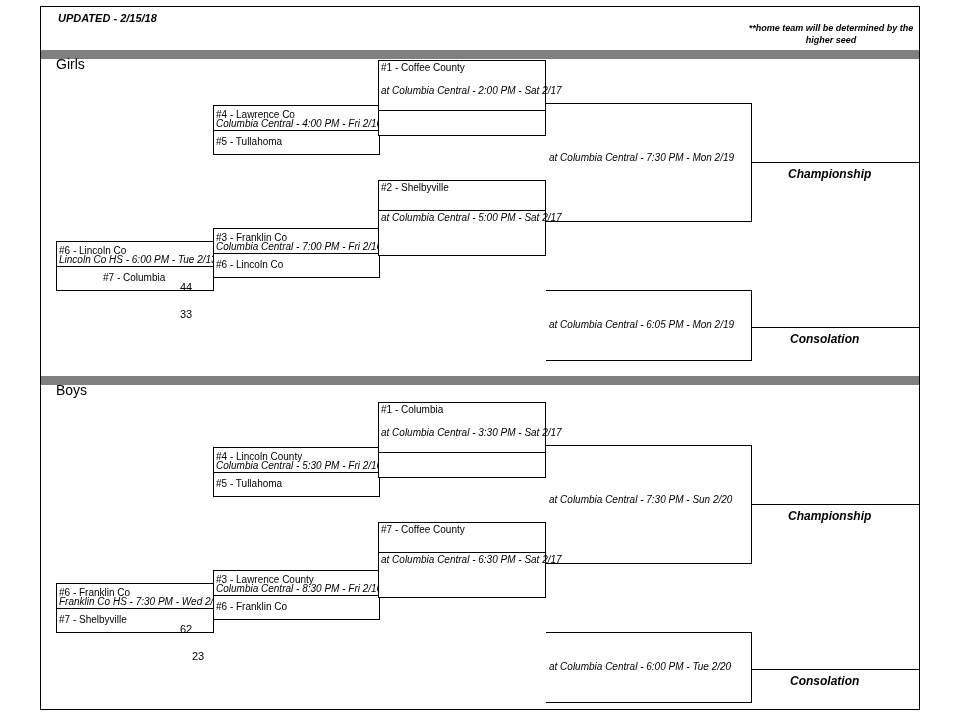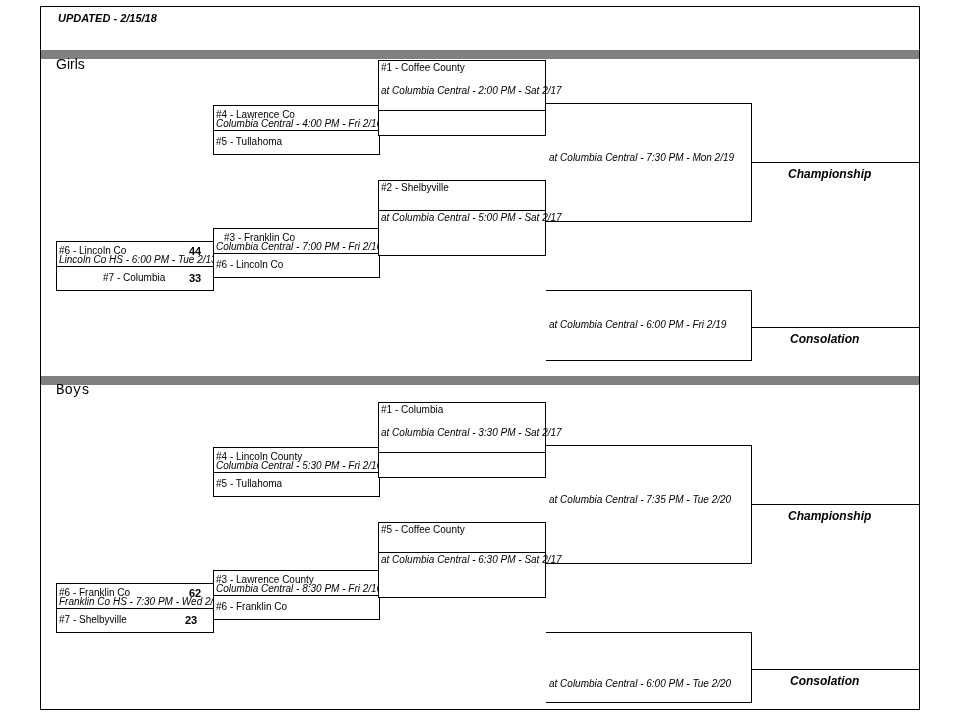--- a/index.html
+++ b/index.html
@@ -74,21 +74,21 @@
   }
   .band-girls { top: 50px; }
   .band-boys  { top: 376px; }
 
   .section-label {
     position: absolute;
     font-size: 14px;
     color: #000;
   }
   .girls-label { left: 56px; top: 56px; }
-  .boys-label  { left: 56px; top: 382px; font-family: Liberation Mono, monospace; }
+  .boys-label  { left: 56px; top: 382px; }
 
   
   .bx {
     position: absolute;
     box-sizing: border-box;
     border: 1px solid #000;
     background: #ffffff;
   }
   .seedline {
     position: absolute;
@@ -97,23 +97,24 @@
   }
   .gameline {
     position: absolute;
     font-size: 10px;
     font-style: italic;
     white-space: nowrap;
   }
   .score {
     position: absolute;
     font-size: 11px;
-    font-weight: bold;
-    text-align: center;
+    font-weight: normal;
+    text-align: left;
     width: 30px;
+    margin-top: 36px;
   }
   .finallabel {
     position: absolute;
     font-size: 12px;
     font-weight: bold;
     font-style: italic;
     white-space: nowrap;
   }
   .hline {
     position: absolute;
@@ -127,41 +128,42 @@
   }
 </style>
 </head>
 <body>
 
 <div id="page">
 
   <div class="frame"></div>
 
   <div class="hdr-updated">UPDATED - 2/15/18</div>
+  <div class="hdr-note">**home team will be determined by the higher seed</div>
 
   <div class="band band-girls"></div>
   <div class="section-label girls-label">Girls</div>
 
   <div class="bx" style="left:56px; top:241px; width:158px; height:50px;"></div>
   <div class="hline" style="left:56px; top:266px; width:158px;"></div>
   <div class="seedline" style="left:59px; top:245px;">#6 - Lincoln Co</div>
   <div class="score" style="left:180px; top:245px;">44</div>
   <div class="gameline" style="left:59px; top:254px;">Lincoln Co HS - 6:00 PM - Tue 2/13</div>
   <div class="seedline" style="left:59px; top:272px;margin-left:44px;">#7 - Columbia</div>
   <div class="score" style="left:180px; top:272px;">33</div>
 
   <div class="bx" style="left:213px; top:105px; width:167px; height:50px;"></div>
   <div class="hline" style="left:213px; top:130px; width:167px;"></div>
   <div class="seedline" style="left:216px; top:109px;">#4 - Lawrence Co</div>
   <div class="gameline" style="left:216px; top:118px;">Columbia Central - 4:00 PM - Fri 2/16</div>
   <div class="seedline" style="left:216px; top:136px;">#5 - Tullahoma</div>
 
   <div class="bx" style="left:213px; top:228px; width:167px; height:50px;"></div>
   <div class="hline" style="left:213px; top:253px; width:167px;"></div>
-  <div class="seedline" style="left:216px; top:232px;margin-left:8px;">#3 - Franklin Co</div>
+  <div class="seedline" style="left:216px; top:232px;">#3 - Franklin Co</div>
   <div class="gameline" style="left:216px; top:241px;">Columbia Central - 7:00 PM - Fri 2/16</div>
   <div class="seedline" style="left:216px; top:259px;">#6 - Lincoln Co</div>
 
   <div class="bx" style="left:378px; top:60px; width:168px; height:76px;"></div>
   <div class="hline" style="left:378px; top:110px; width:168px;"></div>
   <div class="seedline" style="left:381px; top:62px;">#1 - Coffee County</div>
   <div class="gameline" style="left:381px; top:85px;">at Columbia Central - 2:00 PM - Sat 2/17</div>
 
   <div class="bx" style="left:378px; top:180px; width:168px; height:76px;"></div>
   <div class="hline" style="left:378px; top:210px; width:168px;"></div>
@@ -171,64 +173,64 @@
   <div class="hline" style="left:546px; top:103px; width:206px;"></div>
   <div class="vline" style="left:751px; top:103px; height:118px;"></div>
   <div class="hline" style="left:546px; top:221px; width:206px;"></div>
   <div class="gameline" style="left:549px; top:152px;">at Columbia Central - 7:30 PM - Mon 2/19</div>
   <div class="hline" style="left:751px; top:162px; width:168px;"></div>
   <div class="finallabel" style="left:788px; top:167px;">Championship</div>
 
   <div class="hline" style="left:546px; top:290px; width:206px;"></div>
   <div class="vline" style="left:751px; top:290px; height:70px;"></div>
   <div class="hline" style="left:546px; top:360px; width:206px;"></div>
-  <div class="gameline" style="left:549px; top:319px;">at Columbia Central - 6:00 PM - Fri 2/19</div>
+  <div class="gameline" style="left:549px; top:319px;">at Columbia Central - 6:05 PM - Mon 2/19</div>
   <div class="hline" style="left:751px; top:327px; width:168px;"></div>
   <div class="finallabel" style="left:790px; top:332px;">Consolation</div>
 
   <div class="band band-boys"></div>
   <div class="section-label boys-label">Boys</div>
 
   <div class="bx" style="left:56px; top:583px; width:158px; height:50px;"></div>
   <div class="hline" style="left:56px; top:608px; width:158px;"></div>
   <div class="seedline" style="left:59px; top:587px;">#6 - Franklin Co</div>
   <div class="score" style="left:180px; top:587px;">62</div>
   <div class="gameline" style="left:59px; top:596px;">Franklin Co  HS - 7:30 PM - Wed 2/14</div>
   <div class="seedline" style="left:59px; top:614px;">#7 - Shelbyville</div>
-  <div class="score" style="left:176px; top:614px;">23</div>
+  <div class="score" style="left:192px; top:614px;">23</div>
 
   <div class="bx" style="left:213px; top:447px; width:167px; height:50px;"></div>
   <div class="hline" style="left:213px; top:472px; width:167px;"></div>
   <div class="seedline" style="left:216px; top:451px;">#4 - Lincoln County</div>
   <div class="gameline" style="left:216px; top:460px;">Columbia Central - 5:30 PM - Fri 2/16</div>
   <div class="seedline" style="left:216px; top:478px;">#5 - Tullahoma</div>
 
   <div class="bx" style="left:213px; top:570px; width:167px; height:50px;"></div>
   <div class="hline" style="left:213px; top:595px; width:167px;"></div>
   <div class="seedline" style="left:216px; top:574px;">#3 - Lawrence County</div>
   <div class="gameline" style="left:216px; top:583px;">Columbia Central - 8:30 PM - Fri 2/16</div>
   <div class="seedline" style="left:216px; top:601px;">#6 - Franklin Co</div>
 
   <div class="bx" style="left:378px; top:402px; width:168px; height:76px;"></div>
   <div class="hline" style="left:378px; top:452px; width:168px;"></div>
   <div class="seedline" style="left:381px; top:404px;">#1 - Columbia</div>
   <div class="gameline" style="left:381px; top:427px;">at Columbia Central - 3:30 PM - Sat 2/17</div>
 
   <div class="bx" style="left:378px; top:522px; width:168px; height:76px;"></div>
   <div class="hline" style="left:378px; top:552px; width:168px;"></div>
-  <div class="seedline" style="left:381px; top:524px;">#5 - Coffee County</div>
+  <div class="seedline" style="left:381px; top:524px;">#7 - Coffee County</div>
   <div class="gameline" style="left:381px; top:554px;">at Columbia Central - 6:30 PM - Sat 2/17</div>
 
   <div class="hline" style="left:546px; top:445px; width:206px;"></div>
   <div class="vline" style="left:751px; top:445px; height:118px;"></div>
   <div class="hline" style="left:546px; top:563px; width:206px;"></div>
-  <div class="gameline" style="left:549px; top:494px;">at Columbia Central - 7:35 PM - Tue 2/20</div>
+  <div class="gameline" style="left:549px; top:494px;">at Columbia Central - 7:30 PM - Sun 2/20</div>
   <div class="hline" style="left:751px; top:504px; width:168px;"></div>
   <div class="finallabel" style="left:788px; top:509px;">Championship</div>
 
   <div class="hline" style="left:546px; top:632px; width:206px;"></div>
   <div class="vline" style="left:751px; top:632px; height:70px;"></div>
   <div class="hline" style="left:546px; top:702px; width:206px;"></div>
-  <div class="gameline" style="left:549px; top:678px;">at Columbia Central - 6:00 PM - Tue 2/20</div>
+  <div class="gameline" style="left:549px; top:661px;">at Columbia Central - 6:00 PM - Tue 2/20</div>
   <div class="hline" style="left:751px; top:669px; width:168px;"></div>
   <div class="finallabel" style="left:790px; top:674px;">Consolation</div>
 
 </div>
 
 </body></html>

